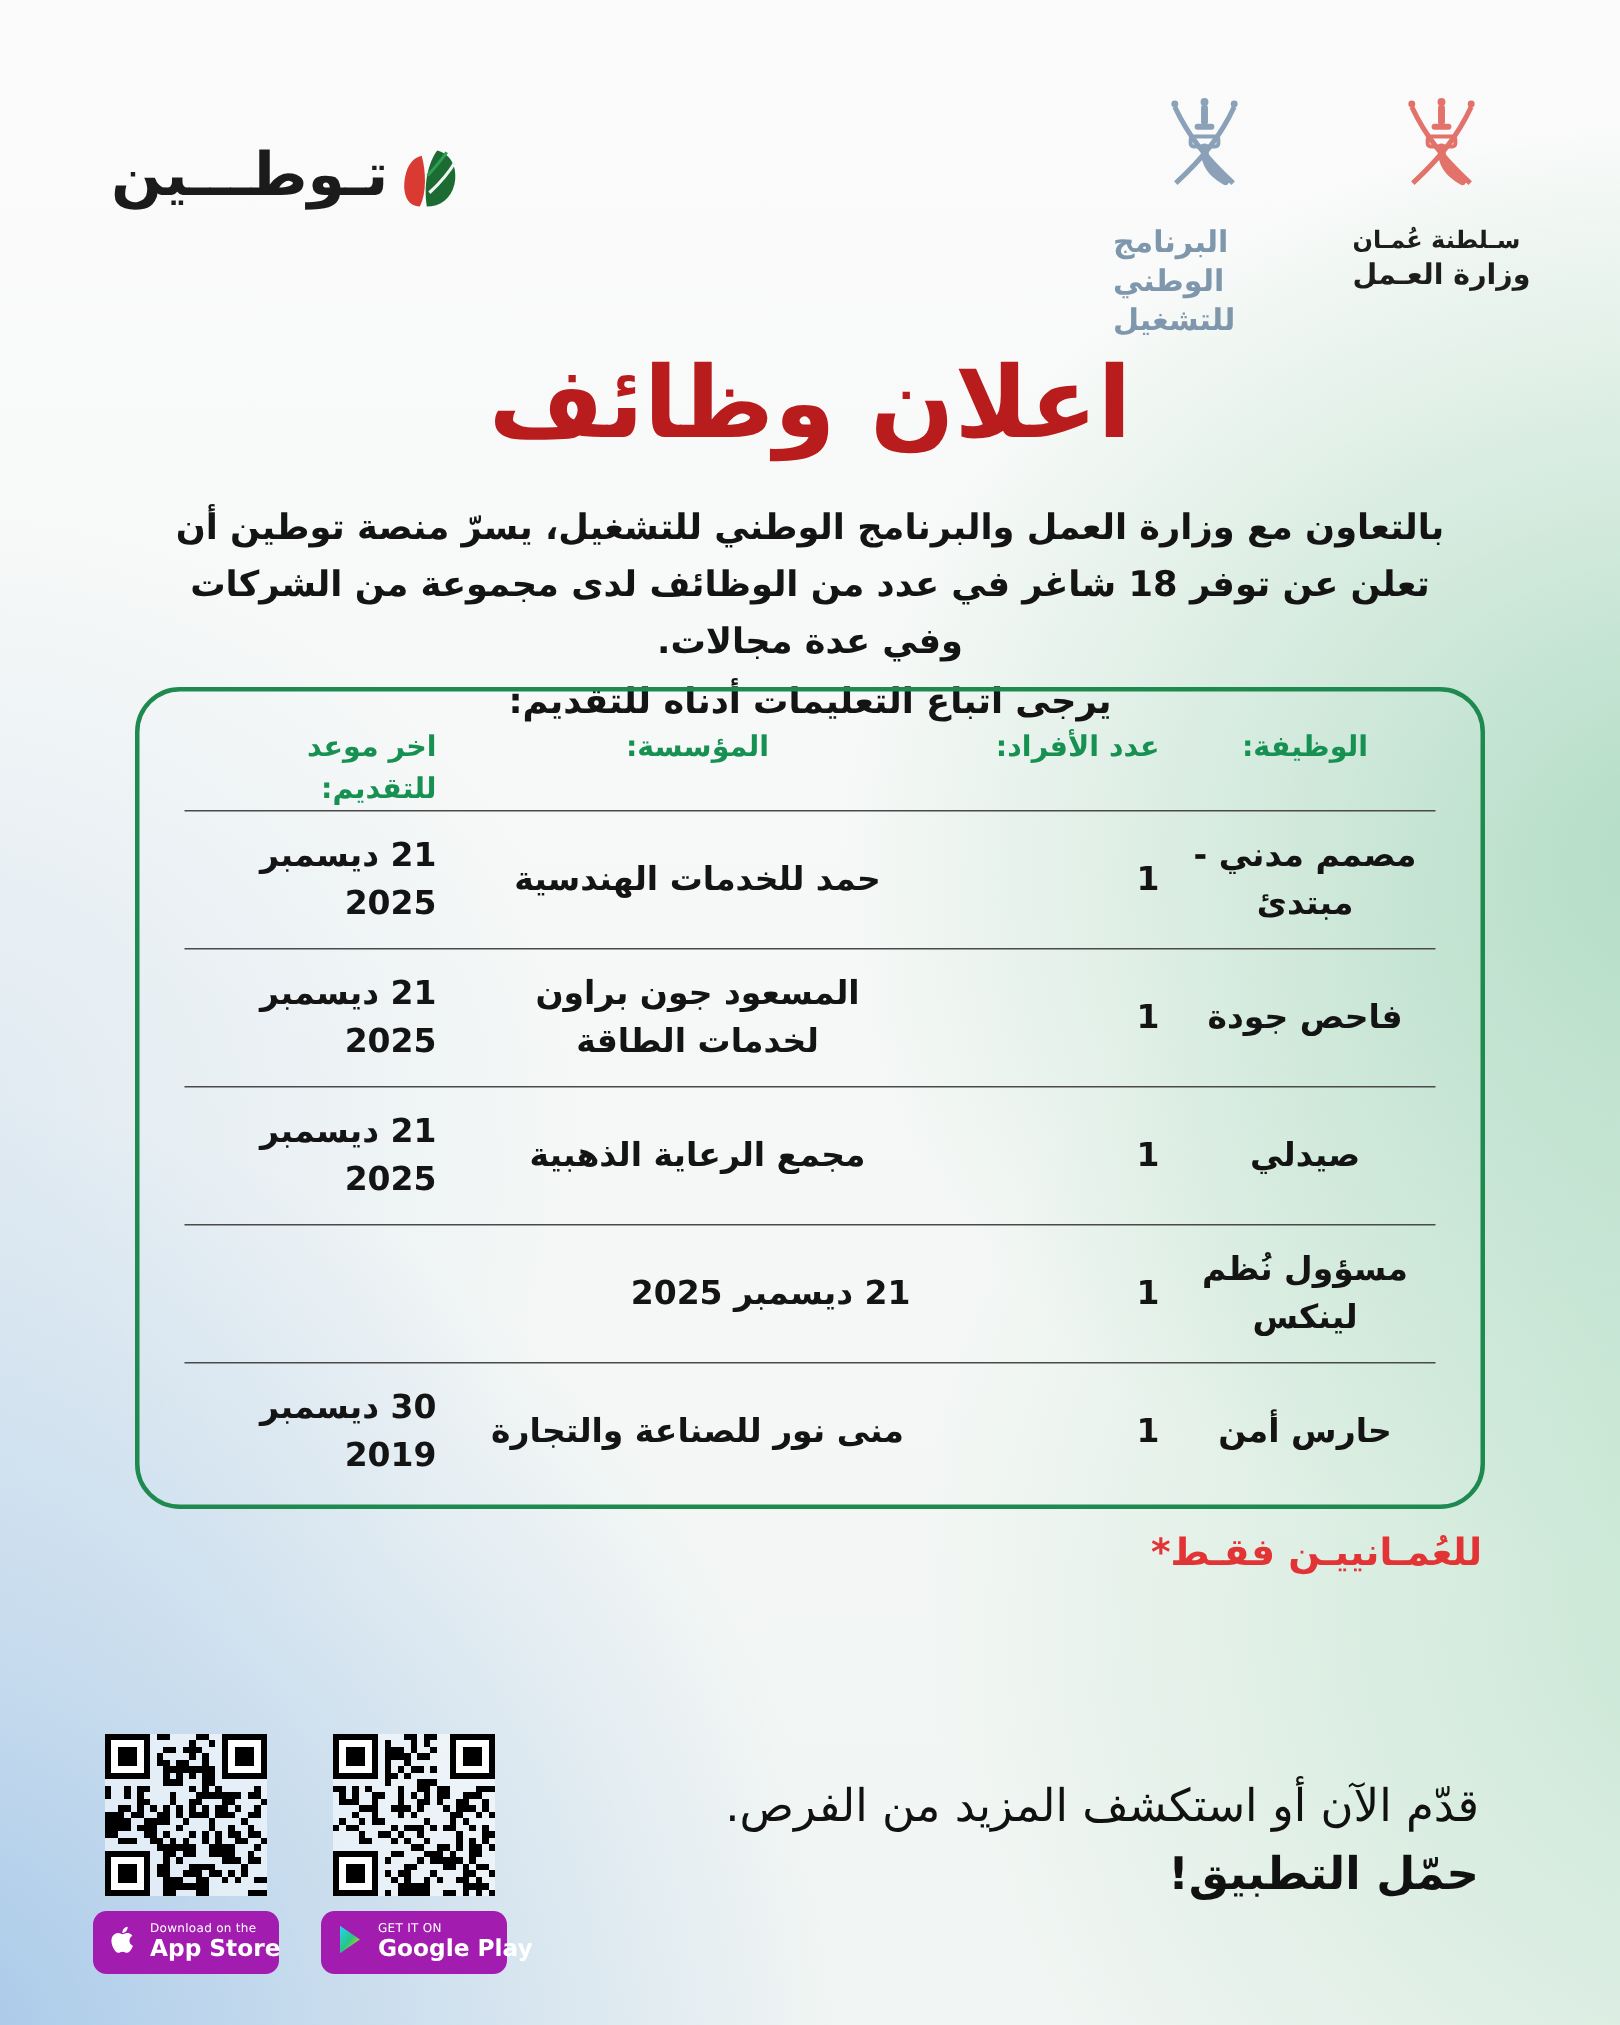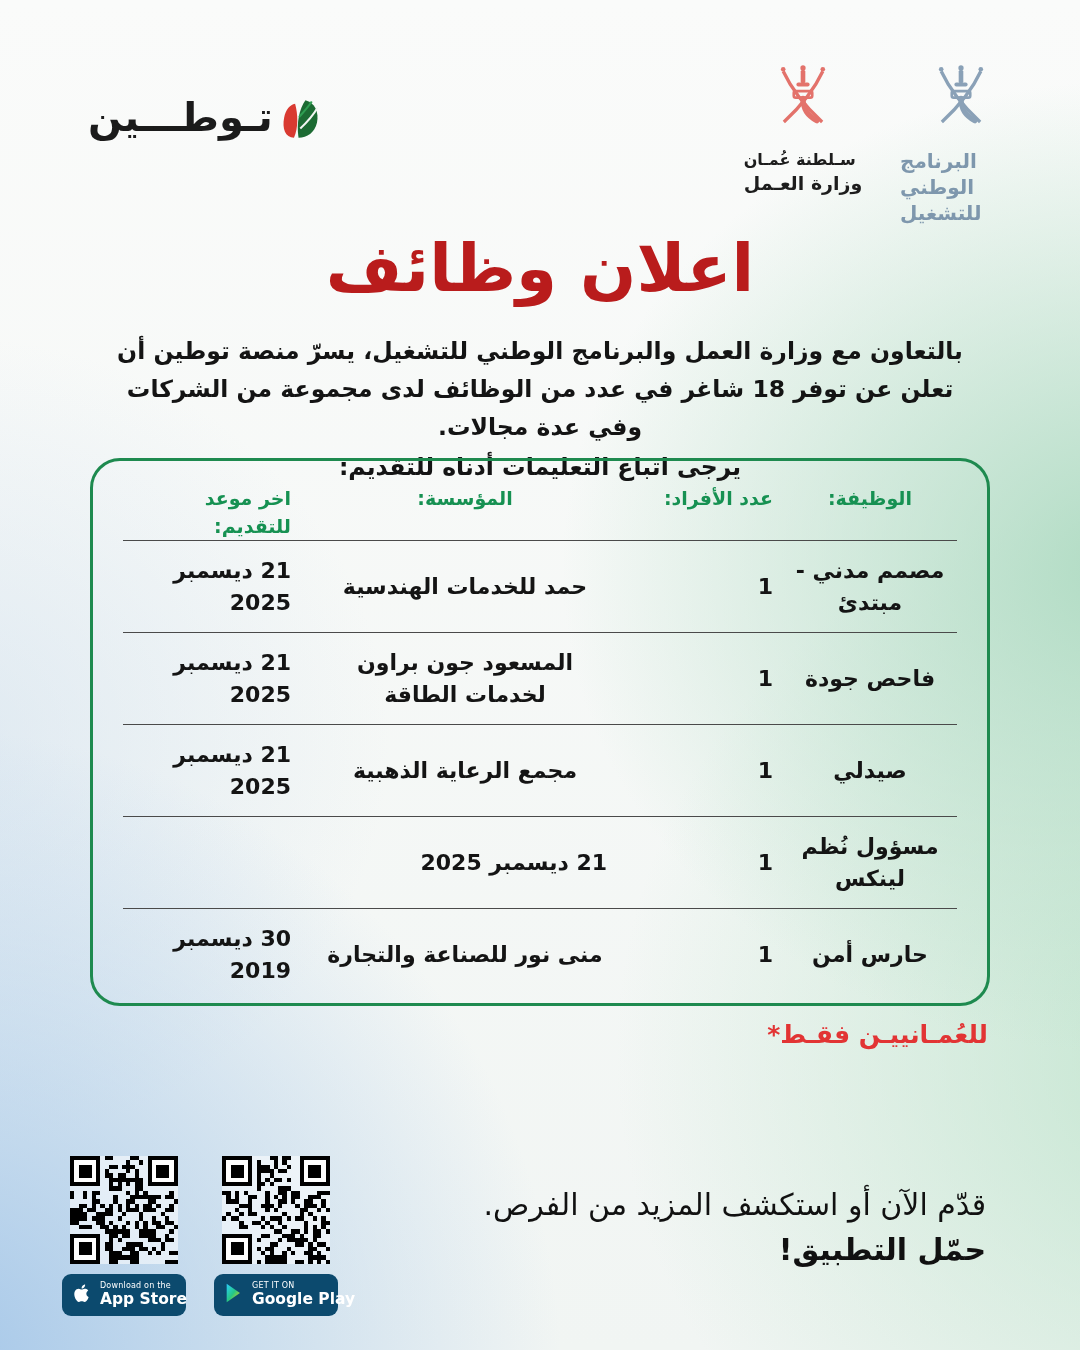--- a/index.html
+++ b/index.html
@@ -7,21 +7,21 @@
     width:1080px;height:1350px;overflow:hidden;position:relative;
     font-family:"DejaVu Sans","Liberation Sans",sans-serif;color:#171717;
     background:
       radial-gradient(52% 36% at 104% 42%, rgba(173,218,193,.95) 0%, rgba(173,218,193,0) 100%),
       radial-gradient(55% 42% at 112% 78%, rgba(186,226,201,.85) 0%, rgba(186,226,201,0) 100%),
       radial-gradient(58% 48% at -6% 102%, rgba(160,196,232,.95) 0%, rgba(160,196,232,0) 100%),
       radial-gradient(40% 30% at -4% 55%, rgba(205,222,238,.55) 0%, rgba(205,222,238,0) 100%),
       linear-gradient(180deg,#fafbfa 0%,#f1f5f3 100%);
   }
   
-  .tawteen{position:absolute;left:88px;top:94px;display:flex;direction:ltr;align-items:center;gap:6px;}
+  .tawteen{position:absolute;left:74px;top:94px;display:flex;direction:ltr;align-items:center;gap:6px;}
   .tawteen .txt{font-size:40px;font-weight:700;color:#1b1b1b;line-height:1;}
   .tawteen svg{width:46px;height:46px;display:block;}
   .gov-logos{position:absolute;right:58px;top:60px;display:flex;direction:ltr;gap:36px;align-items:flex-start;}
   .gov{display:flex;flex-direction:column;align-items:center;width:122px;}
   .gov svg{width:66px;height:74px;display:block;}
   .nep{color:#8aa1b7;}
   .nep .l1,.nep .l2{color:#7e97ad;font-weight:700;font-size:20px;line-height:1.3;text-align:center;}
   .mol{color:#e3726b;}
   .mol .l1{color:#1d1d1d;font-weight:700;font-size:16px;line-height:1.5;text-align:center;}
   .mol .l2{color:#1d1d1d;font-weight:700;font-size:19px;line-height:1.2;text-align:center;}
@@ -47,21 +47,21 @@
   
   .note{position:absolute;top:1020px;right:92px;color:#e23434;font-size:25px;font-weight:700;}
   
   .cta{position:absolute;top:1182px;right:94px;text-align:right;font-size:30px;line-height:1.5;color:#111;}
   .cta .cta2{font-weight:700;}
   .stores{position:absolute;left:62px;top:1156px;display:flex;direction:ltr;gap:28px;}
   .store-block{display:flex;flex-direction:column;align-items:center;width:124px;}
   .qr{width:108px;height:108px;}
   .qr svg{width:100%;height:100%;display:block;}
   .badge{
-    margin-top:10px;height:42px;width:124px;box-sizing:border-box;background:#0c4a6e;border-radius:9px;
+    margin-top:10px;height:42px;width:124px;box-sizing:border-box;background:#a21caf;border-radius:9px;
     display:flex;direction:ltr;align-items:center;gap:7px;padding:0 9px;color:#fff;cursor:pointer;
   }
   .badge svg{width:22px;height:24px;flex:0 0 auto;}
   .badge .bt{display:flex;flex-direction:column;line-height:1.1;}
   .badge .small{font-size:8px;letter-spacing:.2px;white-space:nowrap;}
   .badge .big{font-size:15.5px;font-weight:700;white-space:nowrap;}
 </style>
 </head>
 <body>
 
@@ -71,56 +71,56 @@
     <svg viewBox="0 0 40 40">
       <path d="M13 38 C5.5 38 2.5 30 4.5 20.5 C5.8 13.5 9.5 9.5 14 8.5 C16.5 17 17 30 13 38Z" fill="#d93a31"></path>
       <path d="M17 38 C15 26 17.5 13 23 5.5 C31 7.5 35 15.5 33 25 C31 33.5 24.5 38 17 38Z" fill="#1c6b33"></path>
       <path d="M18.5 30 C25 24 30 18 33.5 12" stroke="#f2f6f2" stroke-width="1.8" fill="none"></path>
       <path d="M17.5 20 C22 15 26 10.5 28.5 6.5" stroke="#2f9e52" stroke-width="1.8" fill="none"></path>
     </svg>
   </span>
 </div>
 
 <div class="gov-logos">
+  <div class="gov nep">
+    <span>
+      <svg viewBox="0 0 100 110" fill="none" stroke="currentColor">
+        <circle cx="20" cy="13" r="3.5" fill="currentColor" stroke="none"></circle>
+        <circle cx="80" cy="13" r="3.5" fill="currentColor" stroke="none"></circle>
+        <path d="M20 16 C34 46 52 68 79 93" stroke-width="5"></path>
+        <path d="M80 16 C66 46 48 68 21 93" stroke-width="5"></path>
+        <circle cx="50" cy="11" r="4" fill="currentColor" stroke="none"></circle>
+        <rect x="46.5" y="14" width="7" height="20" rx="2.5" fill="currentColor" stroke="none"></rect>
+        <rect x="40" y="33" width="20" height="6" rx="3" fill="currentColor" stroke="none"></rect>
+        <rect x="36" y="46" width="28" height="10" rx="3" stroke-width="4"></rect>
+        <path d="M50 57 C50 74 57 83 71 91" stroke-width="8" stroke-linecap="round"></path>
+      </svg>
+    </span>
+    <span class="text-wrap">
+      <span class="l1">البرنامج الوطني</span><br>
+      <span class="l2">للتشغيل</span>
+    </span>
+  </div>
   <div class="gov mol">
     <span>
       <svg viewBox="0 0 100 110" fill="none" stroke="currentColor">
         <circle cx="20" cy="13" r="3.5" fill="currentColor" stroke="none"></circle>
         <circle cx="80" cy="13" r="3.5" fill="currentColor" stroke="none"></circle>
         <path d="M20 16 C34 46 52 68 79 93" stroke-width="5"></path>
         <path d="M80 16 C66 46 48 68 21 93" stroke-width="5"></path>
         <circle cx="50" cy="11" r="4" fill="currentColor" stroke="none"></circle>
         <rect x="46.5" y="14" width="7" height="20" rx="2.5" fill="currentColor" stroke="none"></rect>
         <rect x="40" y="33" width="20" height="6" rx="3" fill="currentColor" stroke="none"></rect>
         <rect x="36" y="46" width="28" height="10" rx="3" stroke-width="4"></rect>
         <path d="M50 57 C50 74 57 83 71 91" stroke-width="8" stroke-linecap="round"></path>
       </svg>
     </span>
     <span class="text-wrap">
       <span class="l1">سـلطنة عُمـان</span><br>
       <span class="l2">وزارة العـمل</span>
-    </span>
-  </div>
-  <div class="gov nep">
-    <span>
-      <svg viewBox="0 0 100 110" fill="none" stroke="currentColor">
-        <circle cx="20" cy="13" r="3.5" fill="currentColor" stroke="none"></circle>
-        <circle cx="80" cy="13" r="3.5" fill="currentColor" stroke="none"></circle>
-        <path d="M20 16 C34 46 52 68 79 93" stroke-width="5"></path>
-        <path d="M80 16 C66 46 48 68 21 93" stroke-width="5"></path>
-        <circle cx="50" cy="11" r="4" fill="currentColor" stroke="none"></circle>
-        <rect x="46.5" y="14" width="7" height="20" rx="2.5" fill="currentColor" stroke="none"></rect>
-        <rect x="40" y="33" width="20" height="6" rx="3" fill="currentColor" stroke="none"></rect>
-        <rect x="36" y="46" width="28" height="10" rx="3" stroke-width="4"></rect>
-        <path d="M50 57 C50 74 57 83 71 91" stroke-width="8" stroke-linecap="round"></path>
-      </svg>
-    </span>
-    <span class="text-wrap">
-      <span class="l1">البرنامج الوطني</span><br>
-      <span class="l2">للتشغيل</span>
     </span>
   </div>
 </div>
 
 <h1 class="page-title">اعلان وظائف</h1>
 
 <div class="intro">
   <div class="p1">بالتعاون مع وزارة العمل والبرنامج الوطني للتشغيل، يسرّ منصة توطين أن تعلن عن توفر 18 شاغر في عدد من الوظائف لدى مجموعة من الشركات وفي عدة مجالات.</div>
   <div class="p2">يرجى اتباع التعليمات أدناه للتقديم:</div>
 </div>

